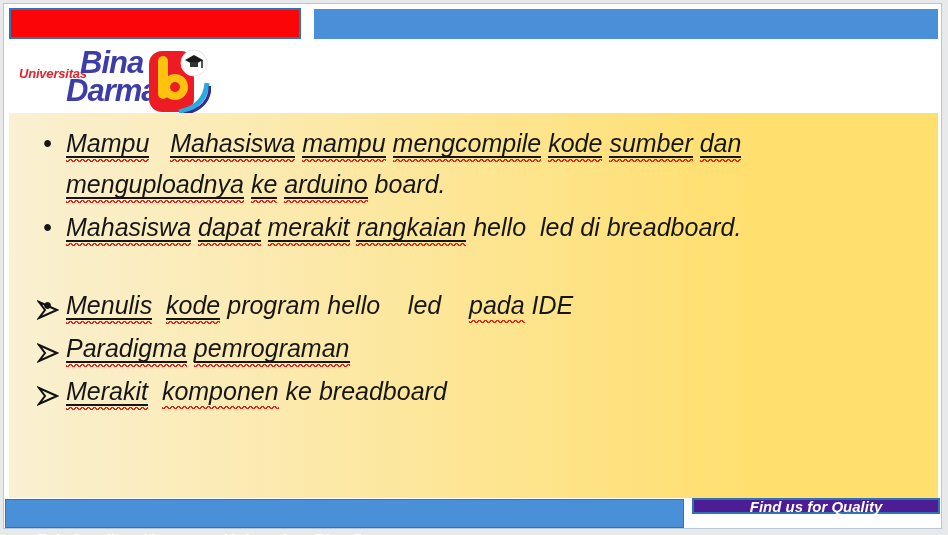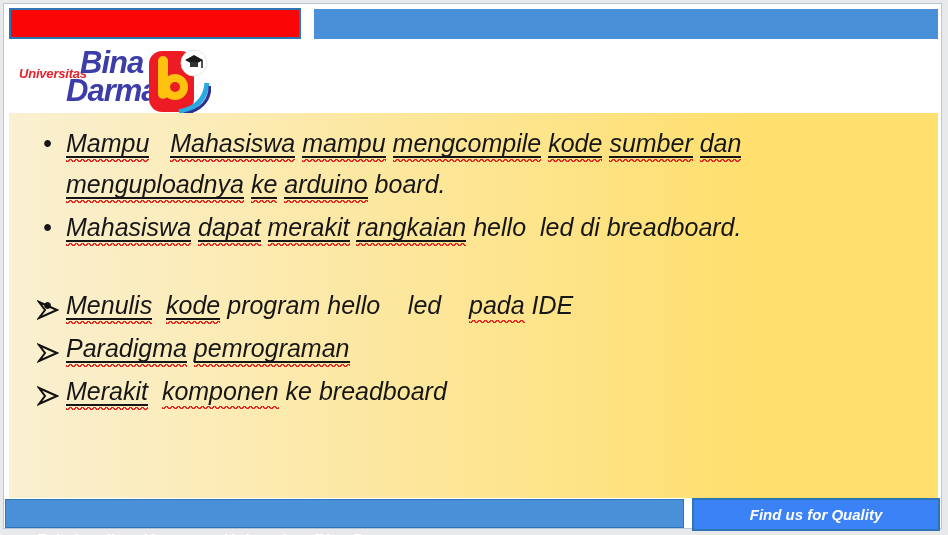--- a/index.html
+++ b/index.html
@@ -68,22 +68,22 @@
     padding-bottom:4px;
   }
   
   .f-blue{
     position:absolute;left:1px;top:495px;width:679px;height:29px;
     background:#4a90d9;border:1px solid #2e75b6;
     color:#ffffff;font-size:16px;font-weight:bold;
     line-height:27px;padding-left:12px;white-space:pre-wrap;
   }
   .f-red{
-    position:absolute;right:1px;top:494px;width:248px;height:33px;
-    background:#3b82f6;border:2px solid #2e75b6;
+    position:absolute;right:1px;top:494px;width:248px;height:16px;
+    background:#4c1d95;border:2px solid #2e75b6;
     display:flex;align-items:center;justify-content:center;
   }
   .f-red span{color:#ffffff;font-size:15px;font-weight:bold;}
 </style>
 </head>
 <body>
 
 <div class="slide">
 
   <div class="top-red"></div>

